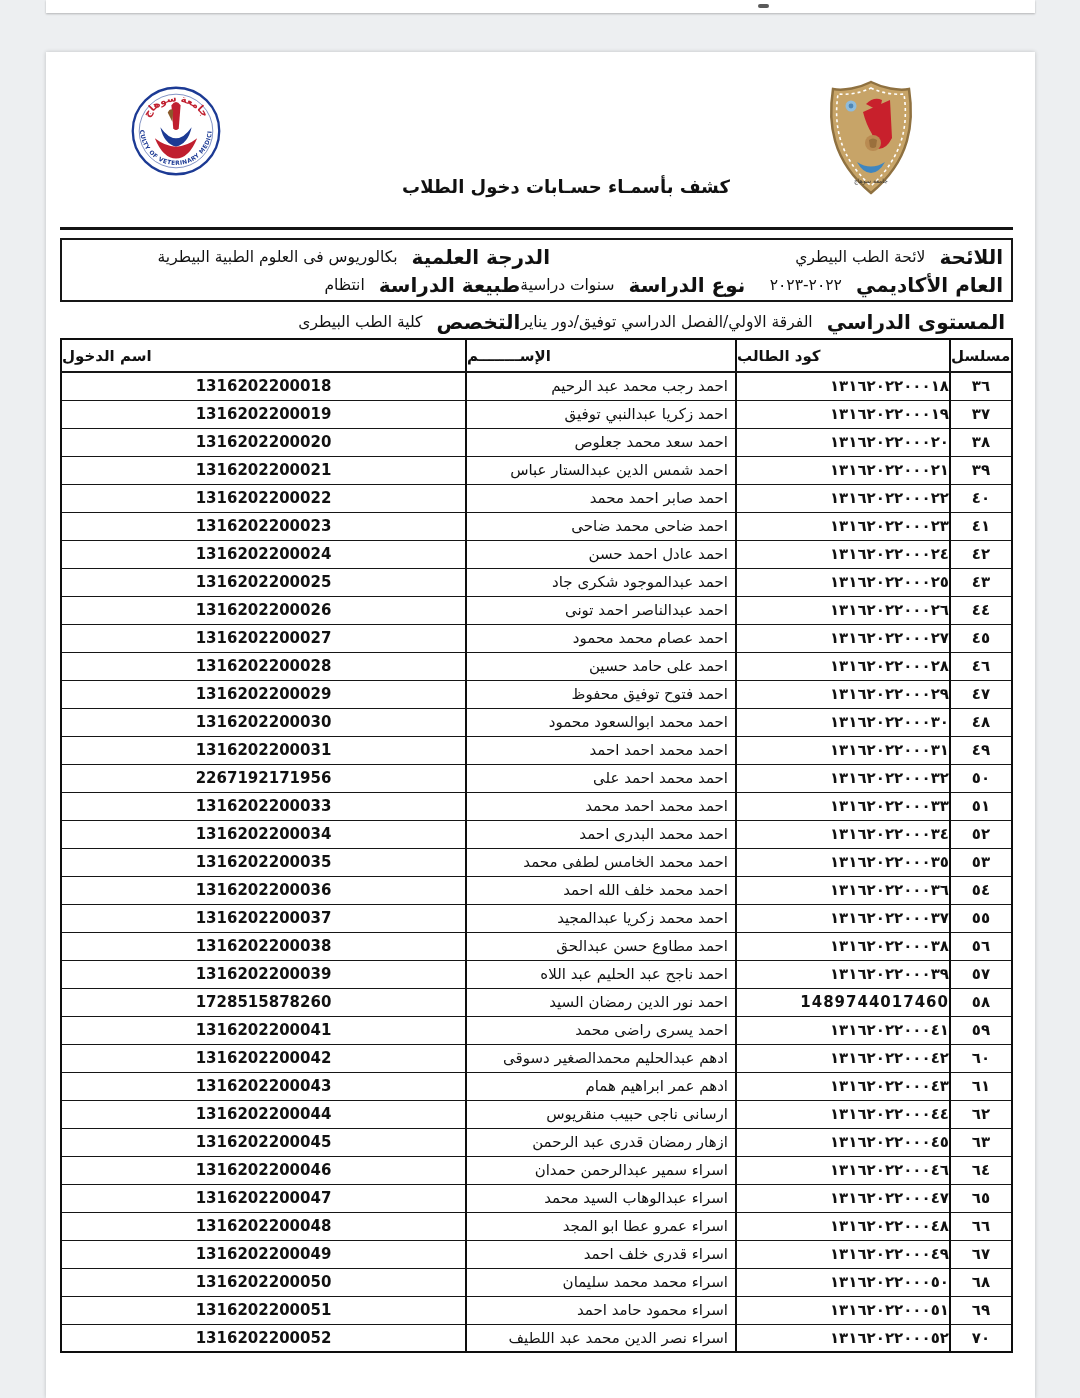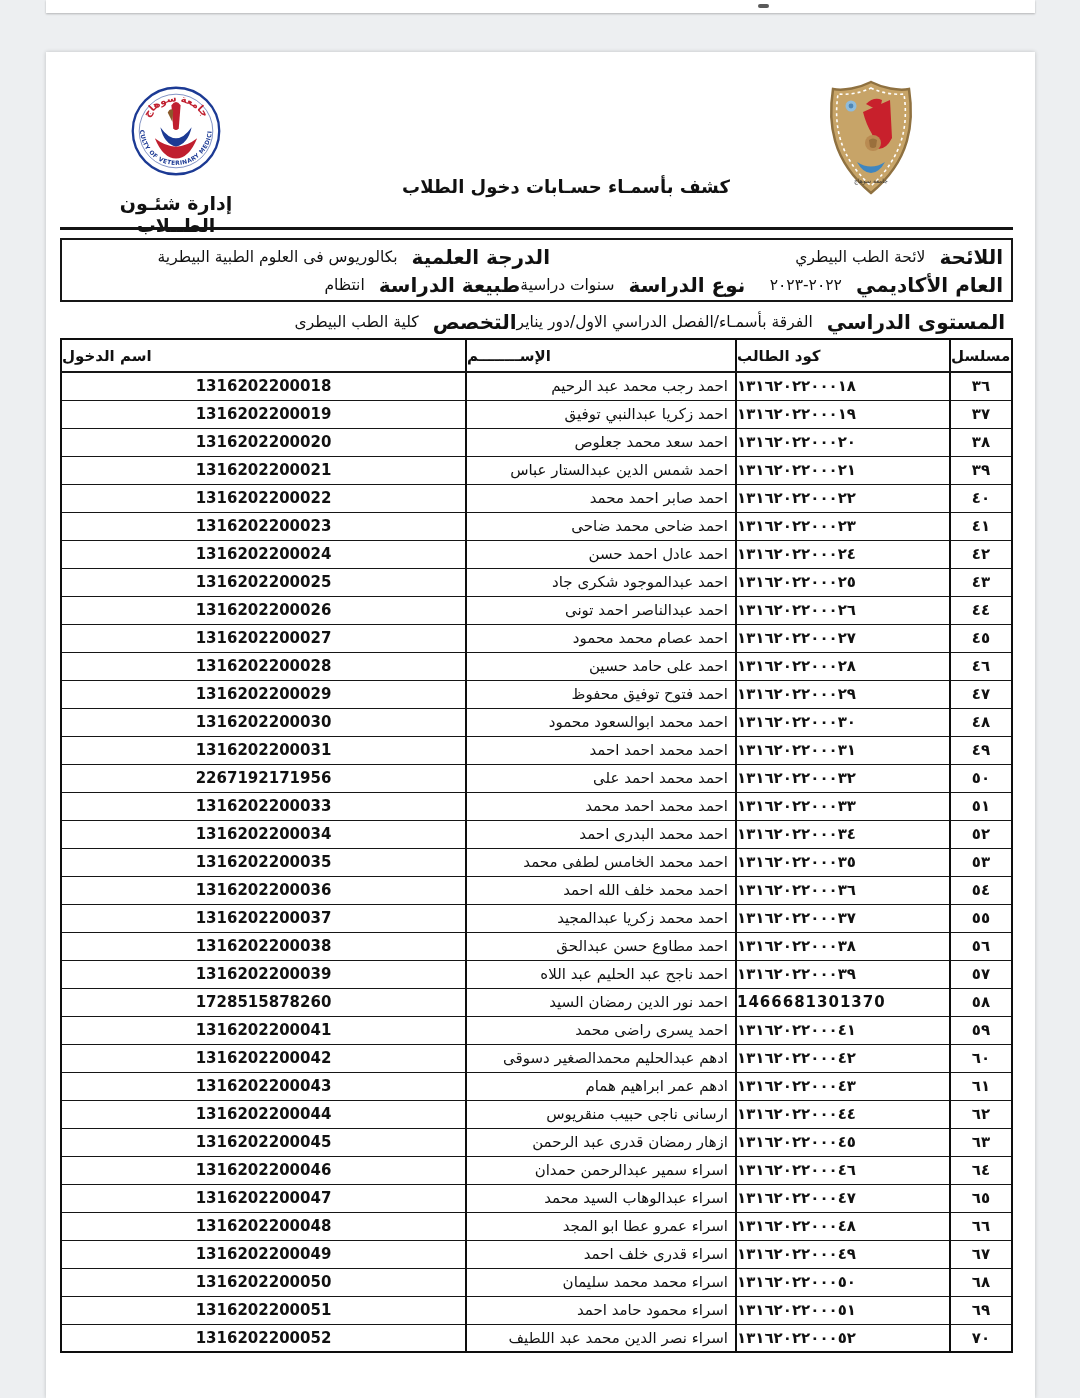--- a/index.html
+++ b/index.html
@@ -45,21 +45,21 @@
   .students th,.students td{
     border-top:1px solid #161616;border-bottom:1px solid #161616;
     border-left:2px solid #0e0e0e;border-right:2px solid #0e0e0e;
     padding:0;overflow:hidden;white-space:nowrap;
   }
   .students thead tr{height:33px;}
   .students tbody tr{height:28px;}
   .students th{font-size:15px;font-weight:bold;text-align:left;border-bottom-width:2px;}
   .students td{font-size:15px;}
   .c-serial{text-align:center;font-weight:bold;}
-  .c-code{text-align:left;font-weight:bold;letter-spacing:1px;}
+  .c-code{text-align:right;font-weight:bold;letter-spacing:1px;}
   .c-name{text-align:right;font-weight:normal;padding:0 7px 0 4px !important;}
   .c-login{text-align:center;direction:ltr;font-weight:bold;font-size:16px;}
   svg text{font-family:"DejaVu Sans",sans-serif;}
 </style>
 </head>
 <body>
 
 <div class="prev-page">
   <div class="mark"></div>
 </div>
@@ -79,21 +79,20 @@
       </text>
       <text font-size="6.4" font-weight="bold" fill="#1c3a94" letter-spacing="0.4">
         <textPath href="#arcBot" startOffset="50%" text-anchor="middle">FACULTY OF VETERINARY MEDICINE</textPath>
       </text>
       <path d="M45 22 Q50 15 55 22 L53 47 Q50 51 47 47 Z" fill="#c01f2f"></path>
       <path d="M41 30 Q44 24 47 28 L46 40 Z" fill="#8a5a2b"></path>
       <path d="M33 46 Q50 70 67 46 Q63 64 50 67 Q37 64 33 46 Z" fill="#1c3a94"></path>
       <path d="M27 58 Q50 76 73 58 Q64 80 50 80 Q36 80 27 58 Z" fill="#c01f2f"></path>
     </svg>
   </div>
-  <div class="dept-name">إدارة شئـون الطــلاب</div>
 
   <div class="doc-title">كشف بأسمـاء حسـابات دخول الطلاب</div>
 
   <div class="emblem-right">
     <svg viewBox="0 0 90 116" width="90" height="116">
       <path d="M45 2 C57 8 72 11 83 9 C88 42 85 80 45 113 C5 80 2 42 7 9 C18 11 33 8 45 2 Z" fill="#c7a468" stroke="#8f7140" stroke-width="2.5"></path>
       <path d="M45 8 C55 13 68 15 78 14 C82 42 79 75 45 106 C11 75 8 42 12 14 C22 15 35 13 45 8 Z" fill="none" stroke="#ffffff" stroke-width="1.6" stroke-dasharray="3 3"></path>
       <circle cx="25" cy="26" r="5.5" fill="#8fbcdc"></circle>
       <circle cx="25" cy="26" r="2.4" fill="#4f86b5"></circle>
       <path d="M37 32 L64 20 L66 58 Q60 70 51 69 L46 54 Q40 44 37 32 Z" fill="#c8202c"></path>
@@ -126,21 +125,21 @@
       <span class="flex-sp"></span>
       <div class="left-grp">
         <span class="lbl">طبيعة الدراسة</span>
         <span class="val">انتظام</span>
       </div>
     </div>
   </div>
 
   <div class="info-row info-row-3">
     <span class="lbl">المستوى الدراسي</span>
-    <span class="val">الفرقة بأسمـاء/الفصل الدراسي الاول/دور يناير</span>
+    <span class="val">الفرقة الاولي/الفصل الدراسي توفيق/دور يناير</span>
     <span class="flex-sp"></span>
     <div class="left-grp">
       <span class="lbl">التخصص</span>
       <span class="val">كلية الطب البيطرى</span>
     </div>
   </div>
 
   <table class="students" dir="rtl">
     <colgroup>
       <col style="width:62px">
@@ -285,21 +284,21 @@
         <td class="c-login">1316202200038</td>
       </tr>
         <tr>
         <td class="c-serial">٥٧</td>
         <td class="c-code">١٣١٦٢٠٢٢٠٠٠٣٩</td>
         <td class="c-name">احمد ناجح عبد الحليم عبد اللاه</td>
         <td class="c-login">1316202200039</td>
       </tr>
         <tr>
         <td class="c-serial">٥٨</td>
-        <td class="c-code">1466681301370</td>
+        <td class="c-code">1489744017460</td>
         <td class="c-name">احمد نور الدين رمضان السيد</td>
         <td class="c-login">1728515878260</td>
       </tr>
         <tr>
         <td class="c-serial">٥٩</td>
         <td class="c-code">١٣١٦٢٠٢٢٠٠٠٤١</td>
         <td class="c-name">احمد يسرى راضى محمد</td>
         <td class="c-login">1316202200041</td>
       </tr>
         <tr>

